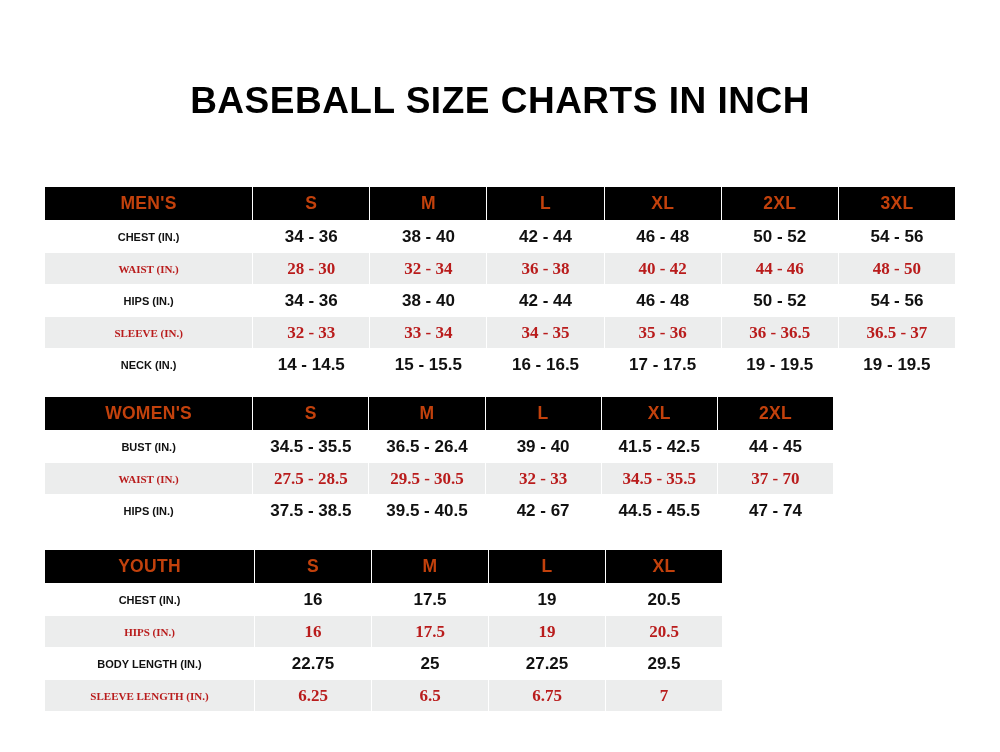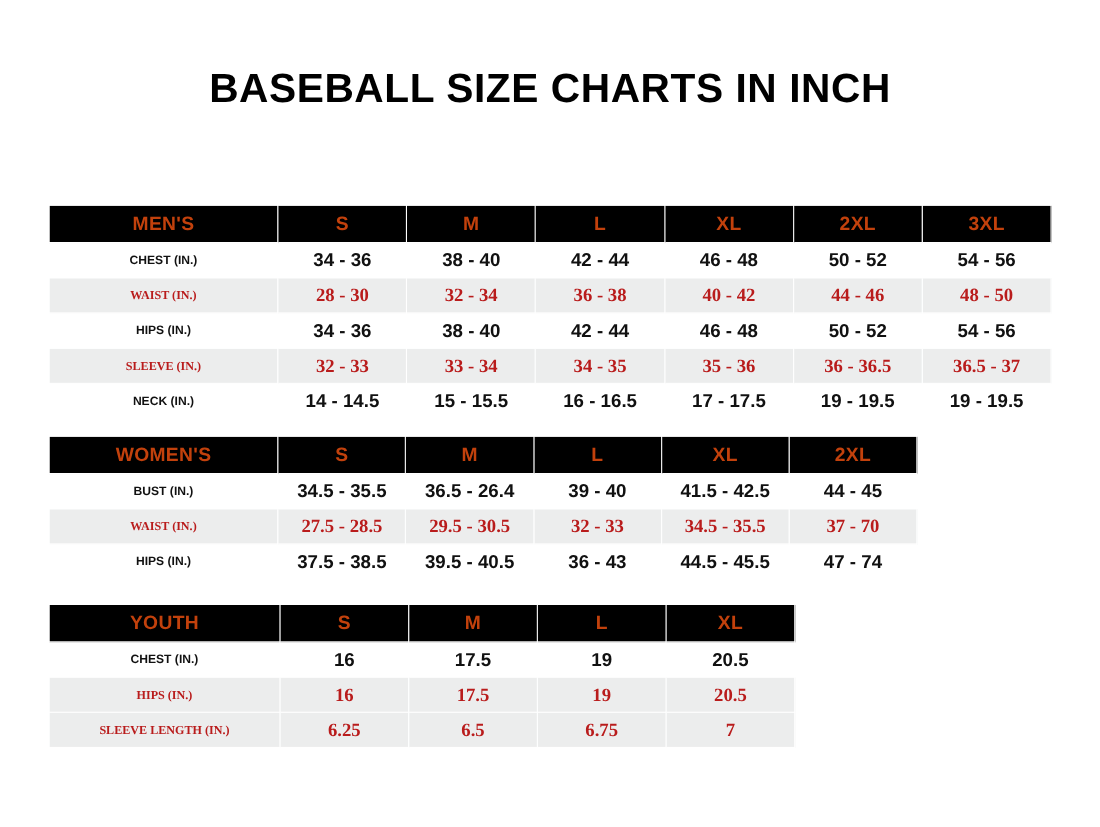--- a/index.html
+++ b/index.html
@@ -16,21 +16,21 @@
     position: relative;
   }
   .page {
     width: 1000px;
     height: 752px;
     position: relative;
     background: #ffffff;
   }
   .title {
     position: absolute;
-    top: 60px;
+    top: 80px;
     left: 0;
     width: 1000px;
     text-align: center;
     font-size: 37px;
     font-weight: bold;
     letter-spacing: 0.5px;
     color: #000000;
   }
 
   .chart {
@@ -213,21 +213,21 @@
         <td>27.5 - 28.5</td>
         <td>29.5 - 30.5</td>
         <td>32 - 33</td>
         <td>34.5 - 35.5</td>
         <td>37 - 70</td>
       </tr>
       <tr class="odd">
         <td class="label">HIPS (IN.)</td>
         <td>37.5 - 38.5</td>
         <td>39.5 - 40.5</td>
-        <td>36 - 43</td>
+        <td>42 - 67</td>
         <td>44.5 - 45.5</td>
         <td>47 - 74</td>
       </tr>
     </tbody>
   </table>
 
   <table class="chart" id="youth-chart">
     <colgroup>
       <col class="c0">
         <col class="cx">
@@ -252,20 +252,27 @@
         <td>19</td>
         <td>20.5</td>
       </tr>
       <tr class="even">
         <td class="label">HIPS (IN.)</td>
         <td>16</td>
         <td>17.5</td>
         <td>19</td>
         <td>20.5</td>
       </tr>
+      <tr class="odd">
+        <td class="label">BODY LENGTH (IN.)</td>
+        <td>22.75</td>
+        <td>25</td>
+        <td>27.25</td>
+        <td>29.5</td>
+      </tr>
       <tr class="even">
         <td class="label">SLEEVE LENGTH (IN.)</td>
         <td>6.25</td>
         <td>6.5</td>
         <td>6.75</td>
         <td>7</td>
       </tr>
     </tbody>
   </table>
 

